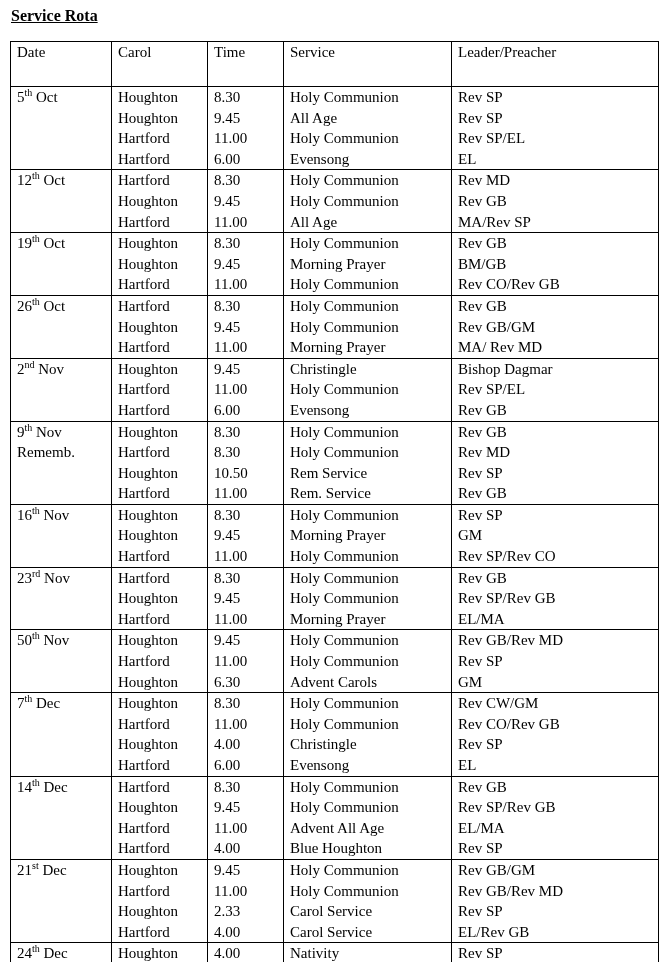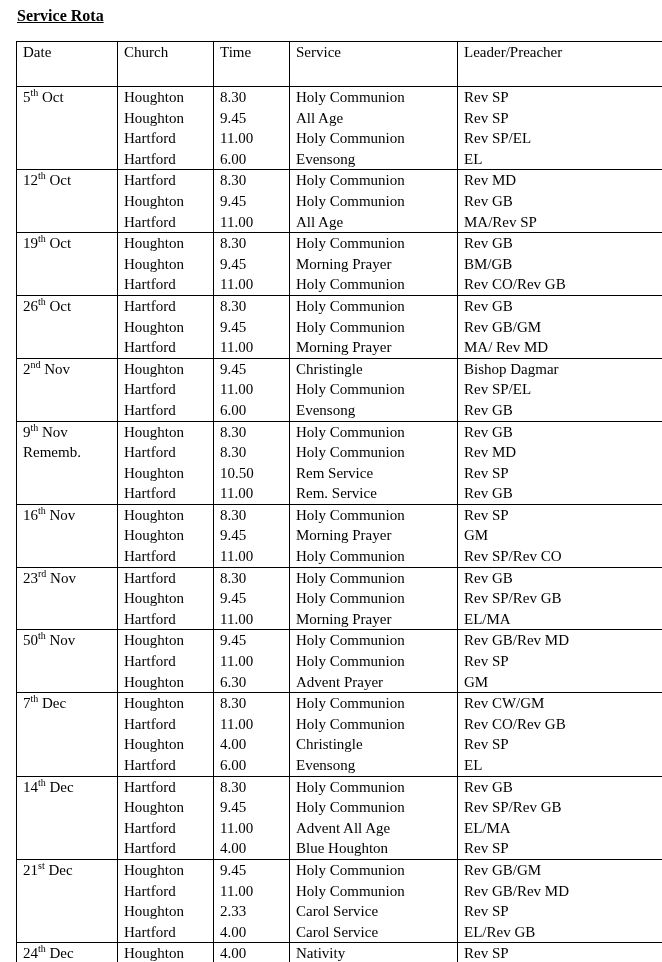--- a/index.html
+++ b/index.html
@@ -5,21 +5,21 @@
   html, body {
     margin: 0; padding: 0;
     background: #ffffff;
     color: #000000;
     font-family: "Liberation Serif", serif;
   }
   .page {
     width: 662px;
     height: 962px;
     box-sizing: border-box;
-    padding: 5px 16px;
+    padding: 5px 10px;
     background: #ffffff;
   }
   .title {
     font-size: 16px;
     font-weight: bold;
     text-decoration: underline;
     margin: 2px 0 0 1px;
     line-height: 18px;
   }
   table.rota {
@@ -69,21 +69,21 @@
     <colgroup>
       <col class="col-date">
       <col class="col-church">
       <col class="col-time">
       <col class="col-service">
       <col class="col-leader">
     </colgroup>
     <thead>
       <tr>
         <th>Date</th>
-        <th>Church</th>
+        <th>Carol</th>
         <th>Time</th>
         <th>Service</th>
         <th>Leader/Preacher</th>
       </tr>
     </thead>
     <tbody>
         <tr>
           <td>
             <div class="line"><span>5</span><sup class="ord">th</sup> <span>Oct</span></div>
           </td>
@@ -302,21 +302,21 @@
             <div class="line">Houghton</div>
           </td>
           <td>
             <div class="line">9.45</div>
             <div class="line">11.00</div>
             <div class="line">6.30</div>
           </td>
           <td>
             <div class="line">Holy Communion</div>
             <div class="line">Holy Communion</div>
-            <div class="line">Advent Prayer</div>
+            <div class="line">Advent Carols</div>
           </td>
           <td>
             <div class="line">Rev GB/Rev MD</div>
             <div class="line">Rev SP</div>
             <div class="line">GM</div>
           </td>
         </tr>
         <tr>
           <td>
             <div class="line"><span>7</span><sup class="ord">th</sup> <span>Dec</span></div>

